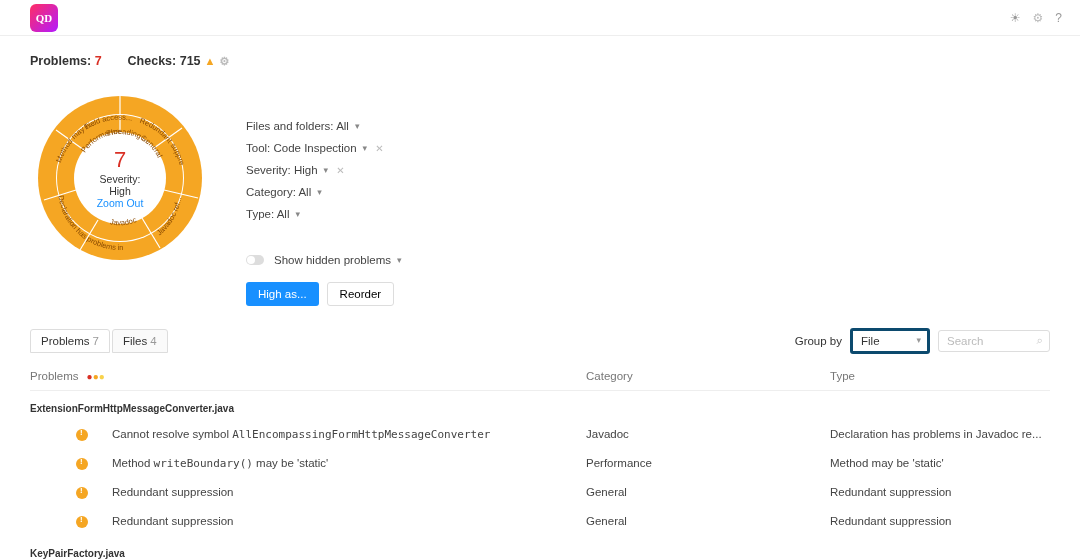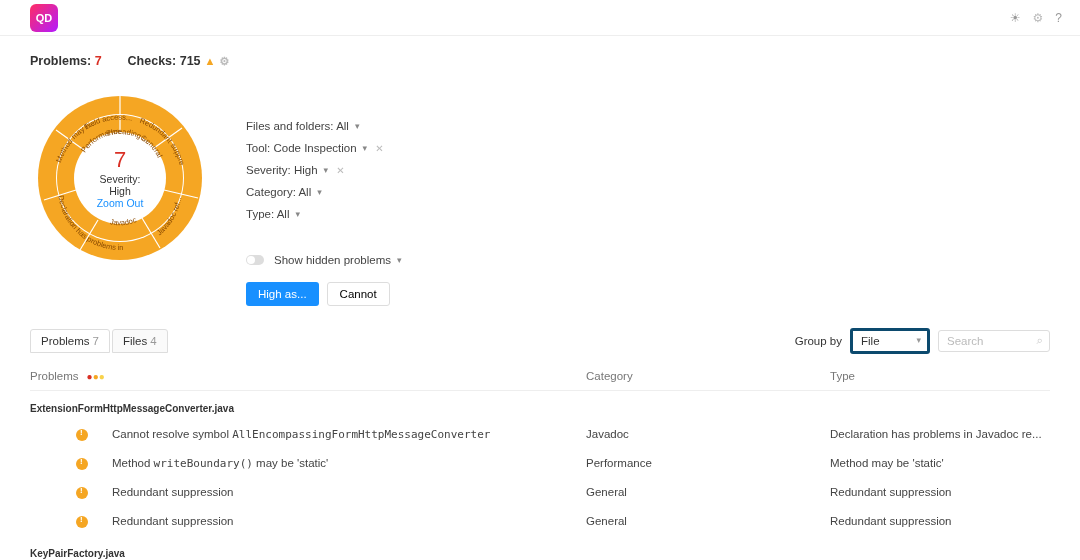--- a/index.html
+++ b/index.html
@@ -1,18 +1,18 @@
 <!DOCTYPE html>
 <html><head>
 <meta charset="utf-8">
 <style>
   * { box-sizing: border-box; margin: 0; padding: 0; }
   body { font-family: -apple-system, BlinkMacSystemFont, "Segoe UI", Helvetica, Arial, sans-serif; font-size: 12px; color: #333; background: #fff; width: 1080px; }
   .topbar { height: 36px; display:flex; align-items:center; justify-content:space-between; padding: 0 18px 0 30px; border-bottom:1px solid #eee;}
-  .logo { width:28px; height:28px; border-radius:6px; background:linear-gradient(135deg,#ff2e63 0%,#b31bff 100%); display:flex; align-items:center; justify-content:center; color:#fff; font-weight:700; font-size:11px;}
+  .logo { width:28px; height:28px; border-radius:6px; background:linear-gradient(135deg,#ff2e63 0%,#b31bff 100%); display:flex; align-items:center; justify-content:center; color:#fff; font-weight:700; font-size:11px;font-family:Liberation Serif, serif;}
   .topbar-right { display:flex; gap:12px; color:#999; }
   .topbar-right span { cursor:pointer; }
   .summary { display:flex; align-items:flex-start; padding: 18px 30px 12px 30px; gap:36px;}
   .summary-counts { display:flex; gap:26px; font-weight:700; font-size:12.5px; align-items:center;}
   .summary-counts .c-red{color:#d93025;}
   .summary-counts .checks{color:#333; font-weight:700;}
   .tri-warn{ display:inline-block; color:#f5a623; font-size:11px; margin-left:4px;}
   .gear-sm{ color:#bbb; margin-left:4px; font-size:11px;}
 
   .chart-filters { padding: 8px 30px 16px 30px; display:flex; gap:36px; align-items:flex-start;}
@@ -142,21 +142,21 @@
         <span>Type: All</span>
         <span class="chev">▾</span>
       </div>
       <div class="row" style="margin-top:24px;">
       <span class="toggle"></span>
       <span>Show hidden problems</span>
       <span class="chev">▾</span>
     </div>
     <div class="btn-row">
       <button class="btn-primary">High as...</button>
-      <button class="btn-secondary">Cannot</button>
+      <button class="btn-secondary">Reorder</button>
     </div>
   </div>
 </div>
 
 <div class="tablebar">
   <div class="tabs">
     <div class="tab active"><span>Problems</span><span class="cnt">7</span></div>
     <div class="tab"><span>Files</span><span class="cnt">4</span></div>
   </div>
   <div class="rightctrls">

